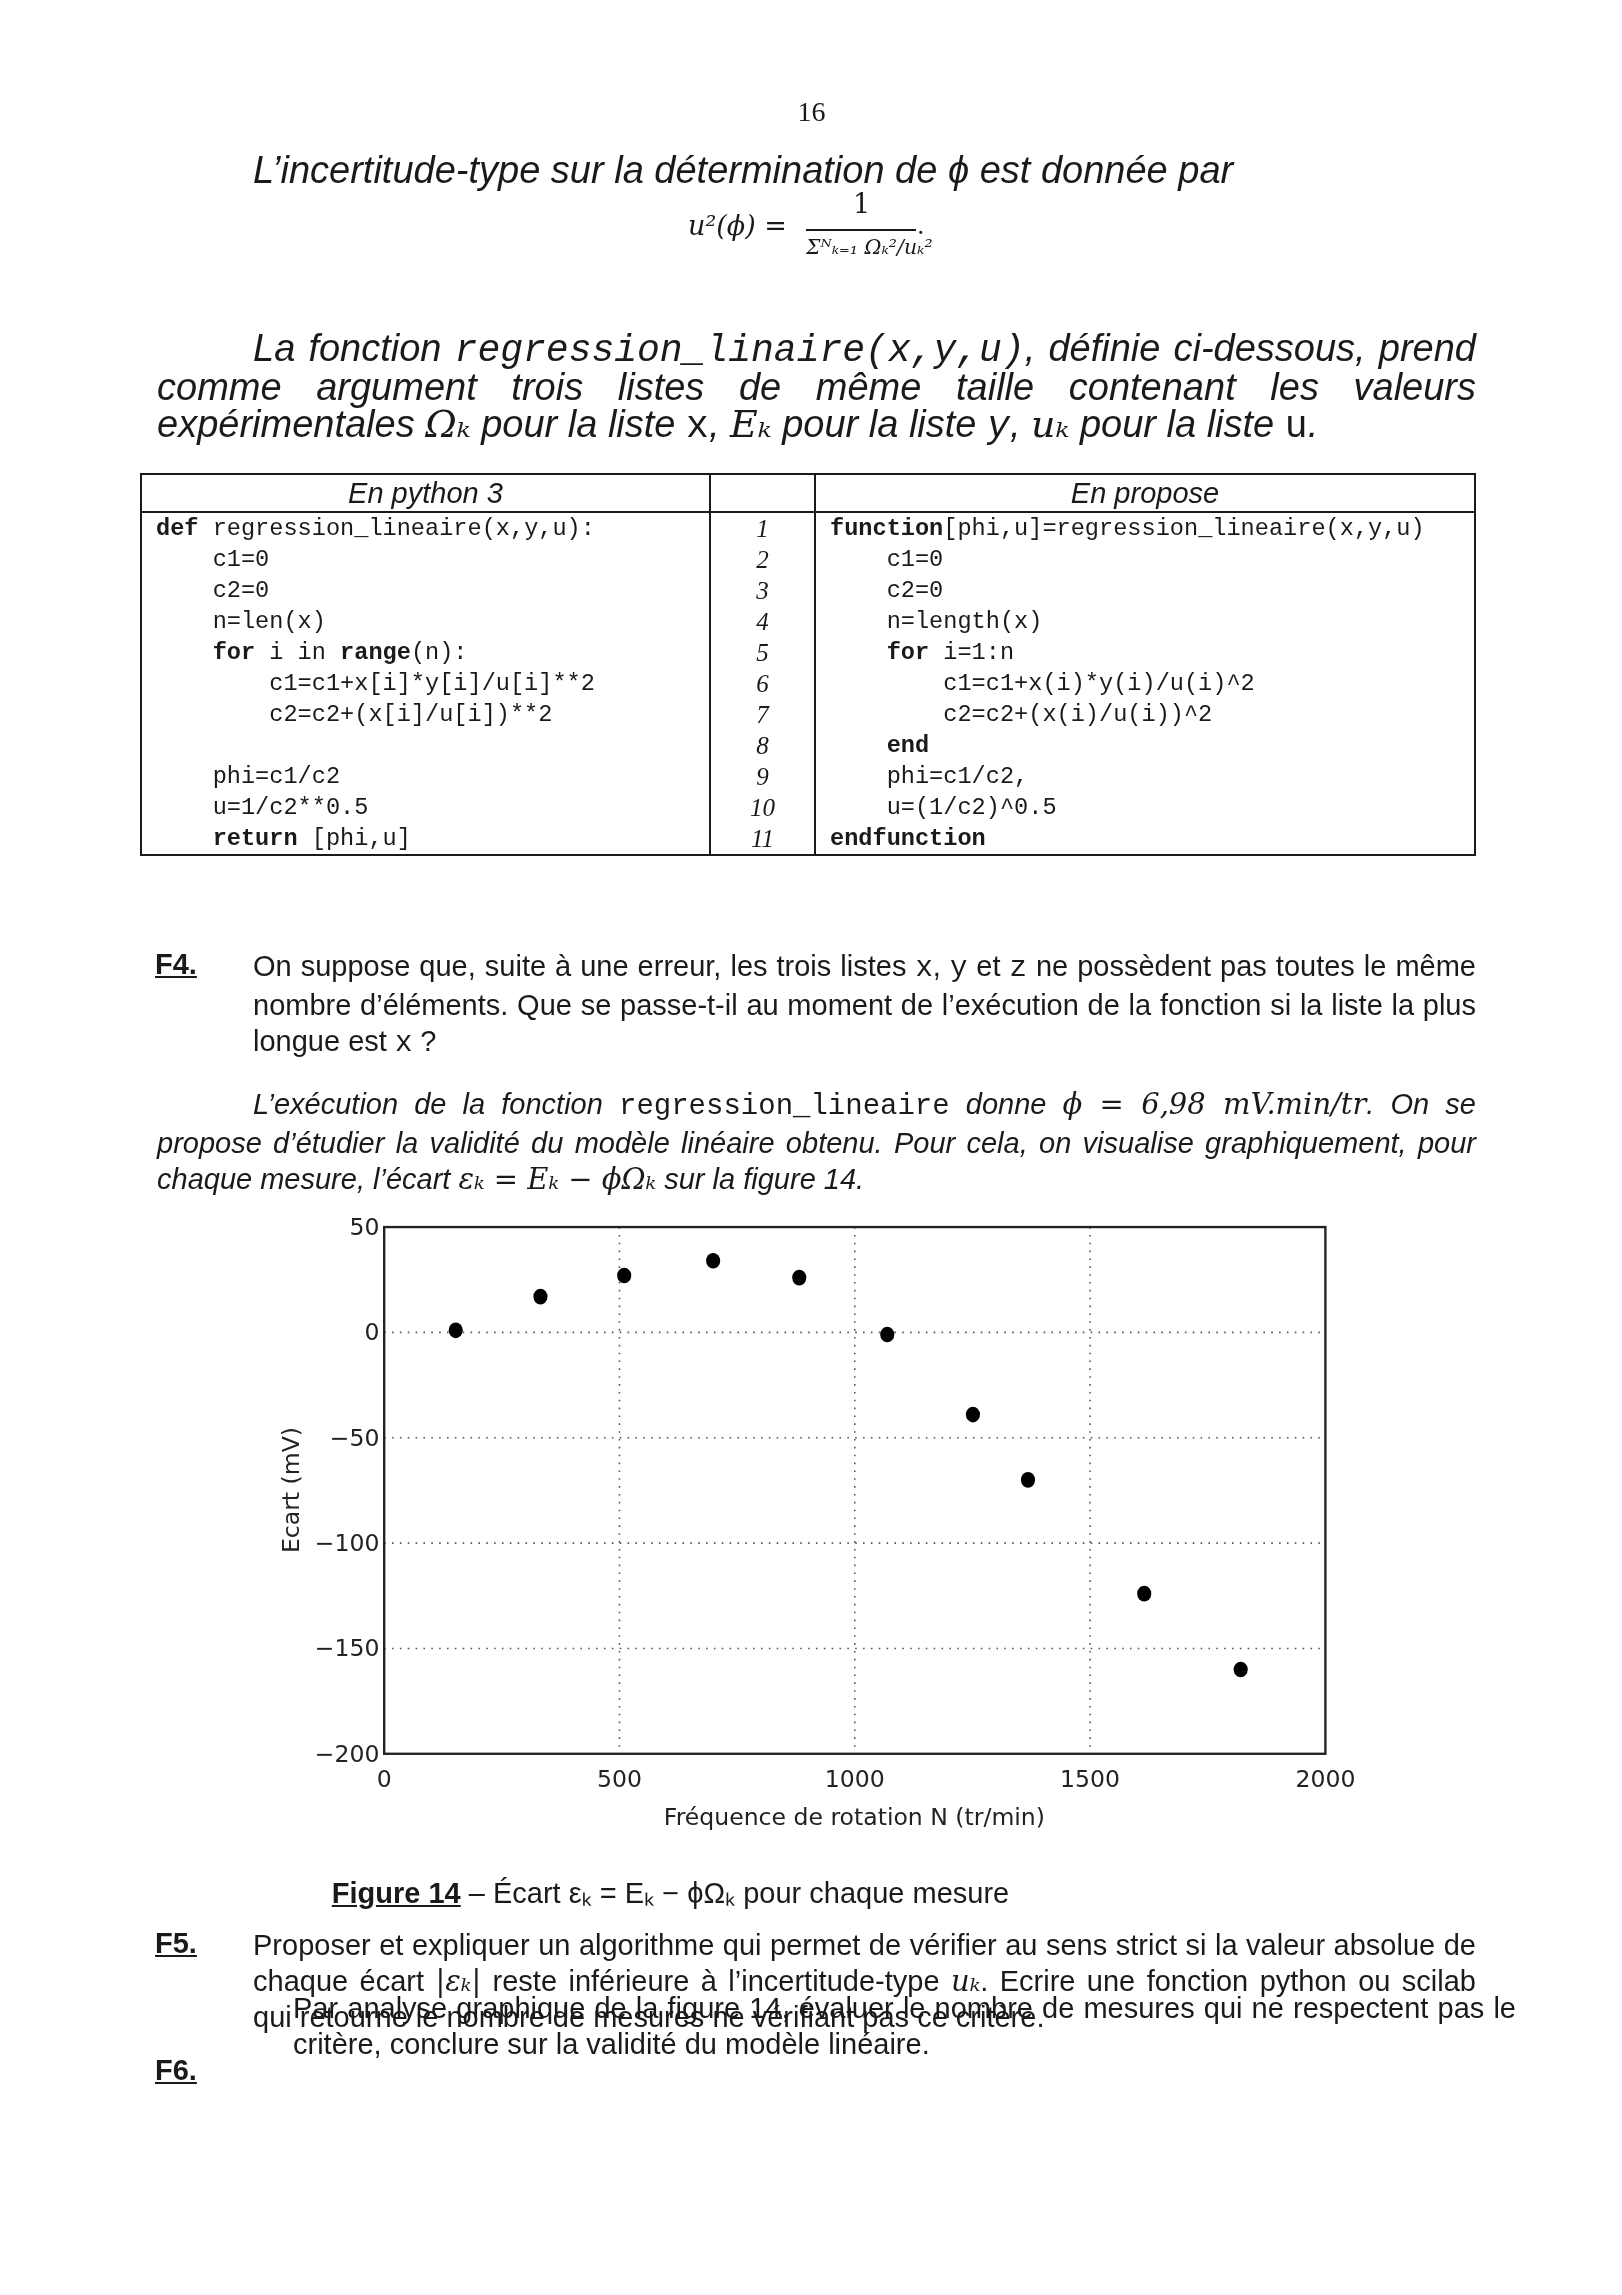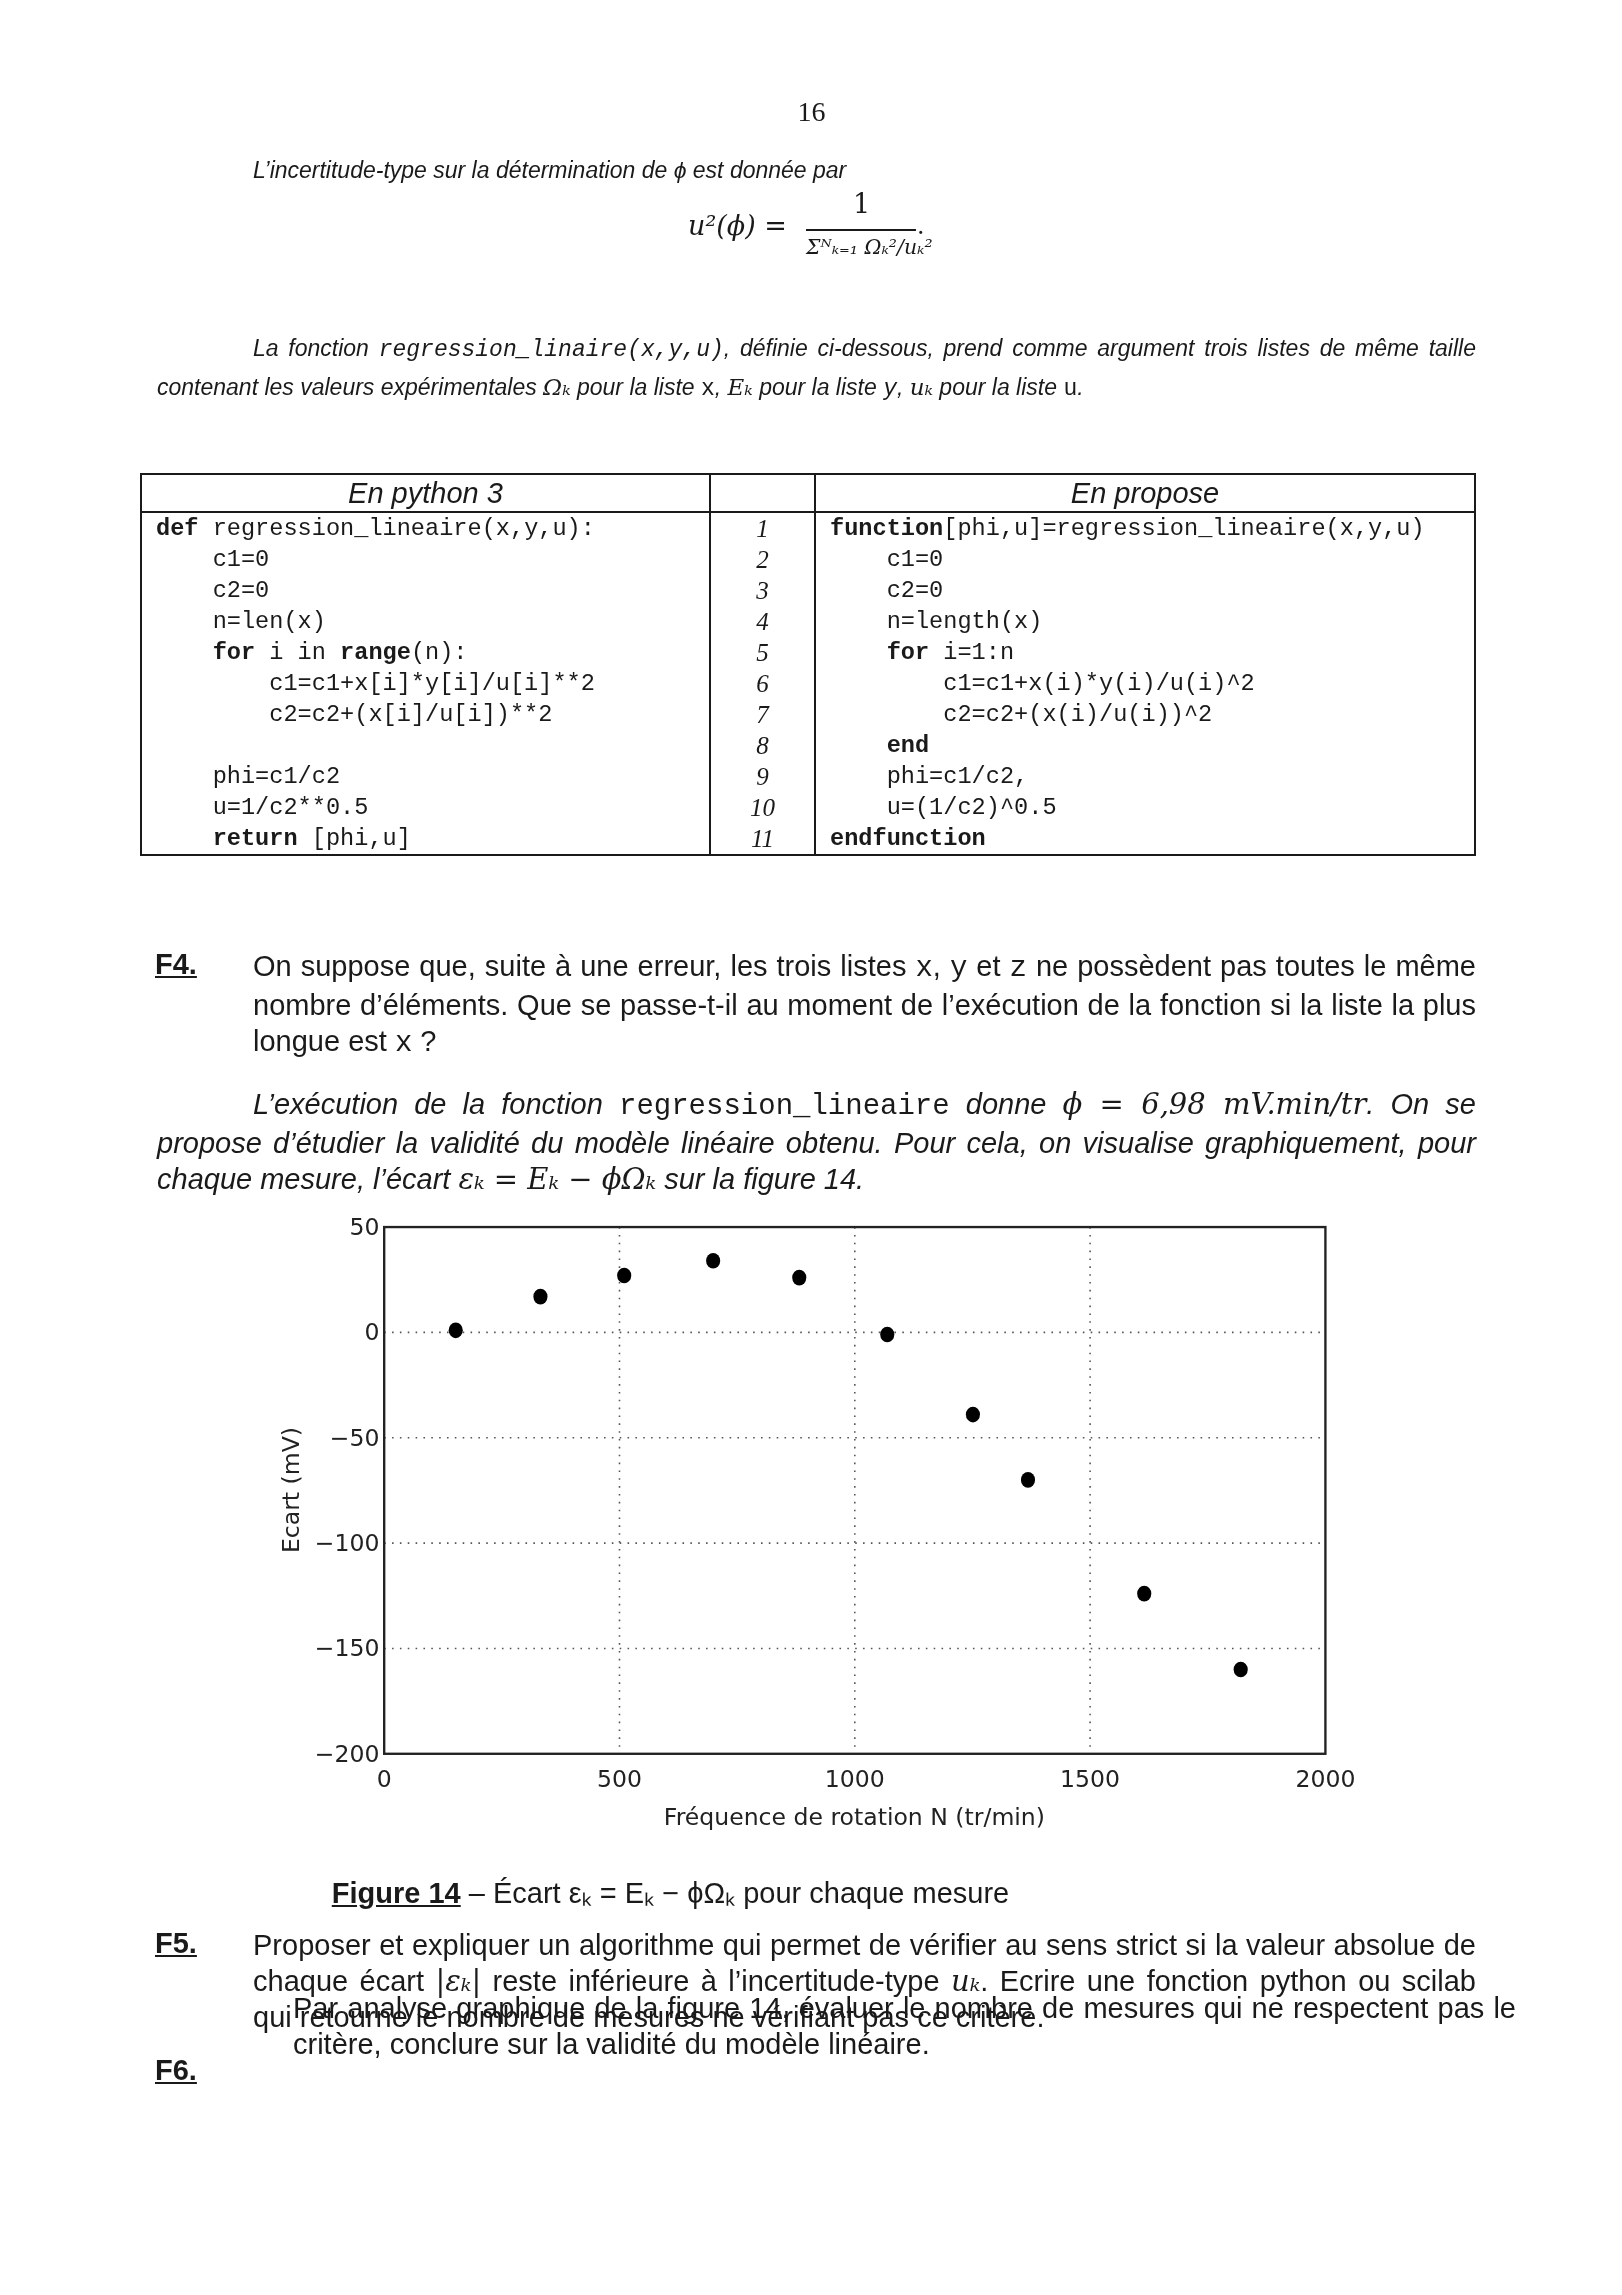--- a/index.html
+++ b/index.html
@@ -5,21 +5,21 @@
   html, body { margin: 0; padding: 0; background: #ffffff; }
   body { width: 1623px; height: 2295px; position: relative; overflow: hidden; color: #1a1a1a;
          font-family: "Liberation Sans", sans-serif; }
   .abs { position: absolute; }
   .page-number { left: 0; width: 1623px; top: 96px; text-align: center;
                  font-family: "Liberation Serif", serif; font-size: 28px; }
   .it { font-style: italic; }
   .mono { font-family: "Liberation Mono", monospace; font-style: normal; }
   .mono-it { font-family: "Liberation Mono", monospace; font-style: italic; }
   .math { font-family: "DejaVu Serif", serif; font-style: italic; }
-  .p { font-size: 23px; line-height: 37px; }
+  .p { font-size: 38px; line-height: 37px; }
   .intro1 { left: 253px; top: 152px; }
   
   .formula { left: 688px; top: 188px; width: 330px; height: 133px; font-family: "DejaVu Serif", serif; }
   .formula .lhs { position: absolute; left: 0; top: 22px; font-size: 27px; font-style: italic; }
   .formula .num { position: absolute; left: 165px; top: 0; font-size: 27px; }
   .formula .bar { position: absolute; left: 118px; top: 41px; width: 110px; height: 2.4px; background: #1a1a1a; }
   .formula .den { position: absolute; left: 118px; top: 47px; font-size: 20.4px; font-style: italic; }
   .formula .dot { position: absolute; left: 229px; top: 23.6px; font-size: 23.6px; }
   .para2 { left: 157px; top: 330px; width: 1319px; text-align: justify; }
   .para2 .indent { display: inline-block; width: 96px; }

